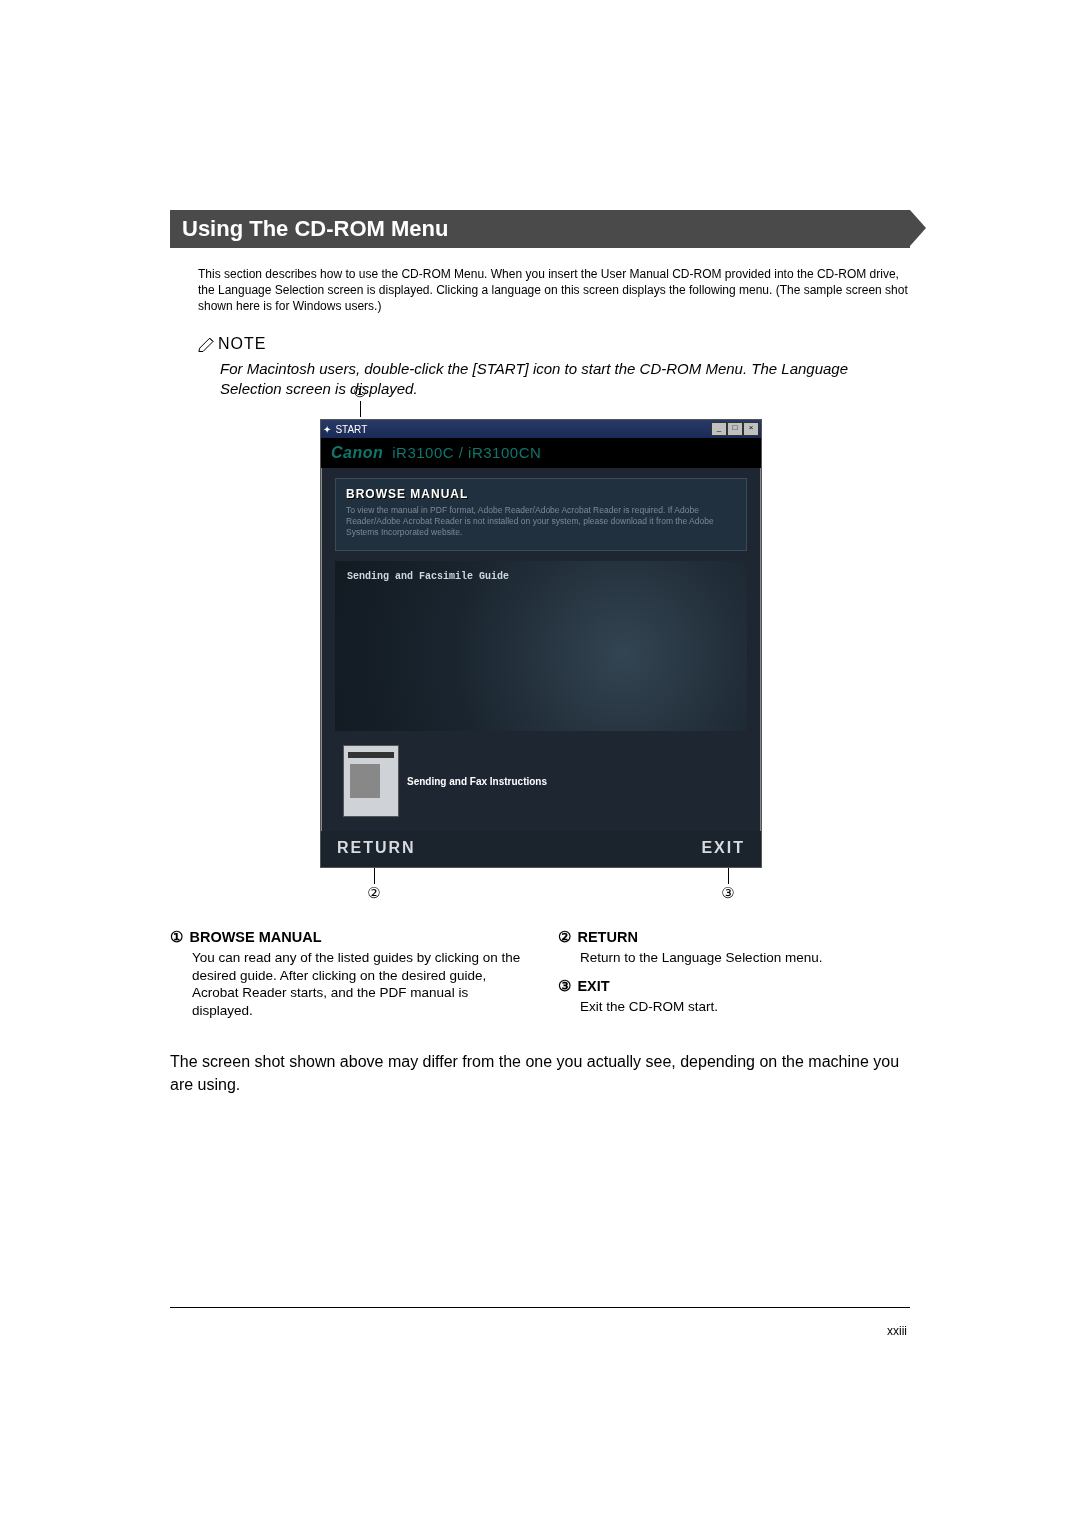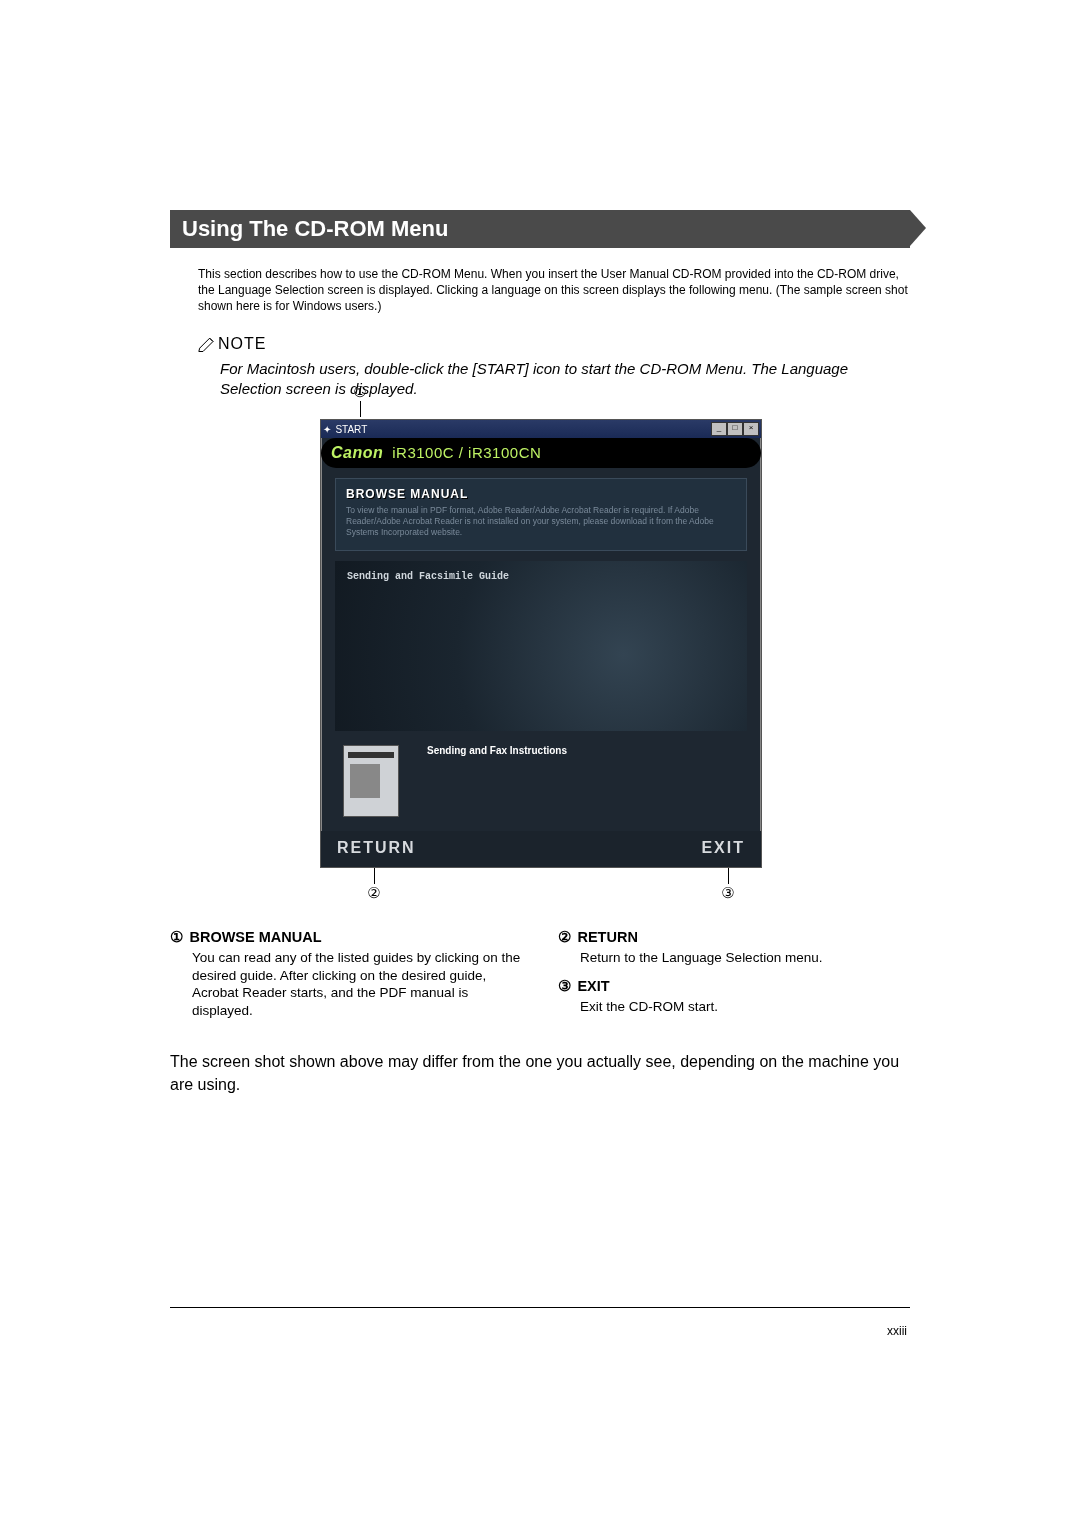--- a/index.html
+++ b/index.html
@@ -119,27 +119,26 @@
     height: 12px;
     background: #c0c0c0;
     border: 1px solid #333;
     font-size: 8px;
     line-height: 10px;
     text-align: center;
     color: #000;
   }
   .brand-row {
     background: #000;
-    color: #bef264;
+    color: #0f766e;
     padding: 6px 10px;
     font-size: 16px;
     font-weight: bold;
     font-style: italic;
     letter-spacing: 0.5px;
-    border-radius: 15px;
   }
   .brand-sub {
     font-style: normal;
     font-weight: normal;
     font-size: 15px;
     margin-left: 4px;
   }
   .bm-panel {
     margin: 10px 14px;
     border: 1px solid #3a4a5a;
@@ -167,21 +166,22 @@
     padding: 10px 12px;
     color: #cfd6dc;
     font-size: 10px;
     font-weight: bold;
     position: relative;
     font-family: Liberation Mono, monospace;
   }
   .thumb-row {
     margin: 8px 14px 0 14px;
     display: flex;
-    gap: 28px;
+    align-items: center;
+    gap: 8px;
     padding: 6px 8px 10px 8px;
   }
   .thumb {
     width: 54px;
     height: 70px;
     background: #cfd2d6;
     border: 1px solid #555;
     position: relative;
   }
   .thumb::before {

